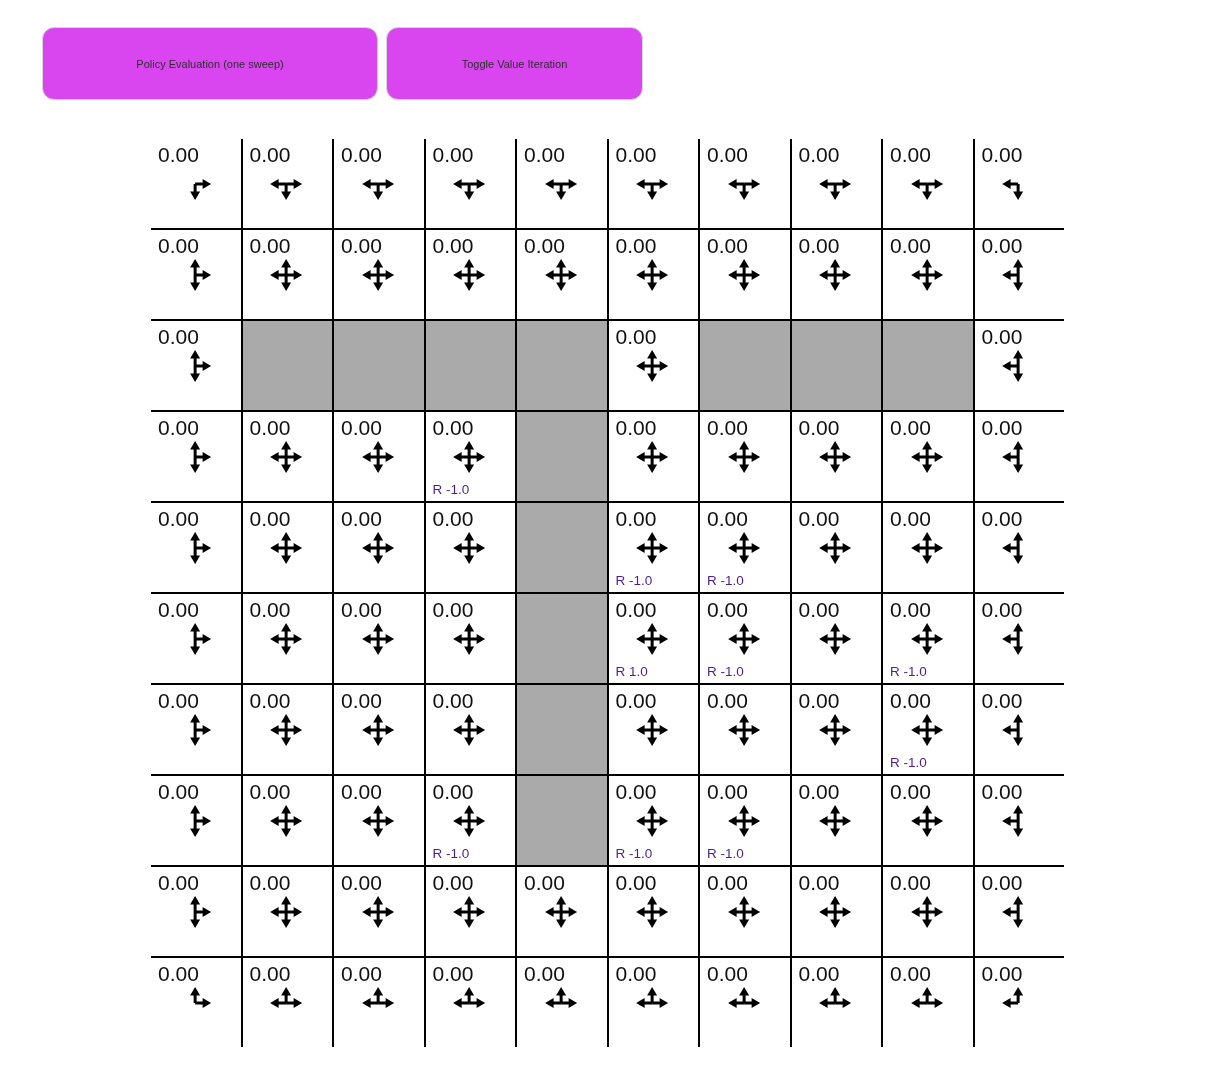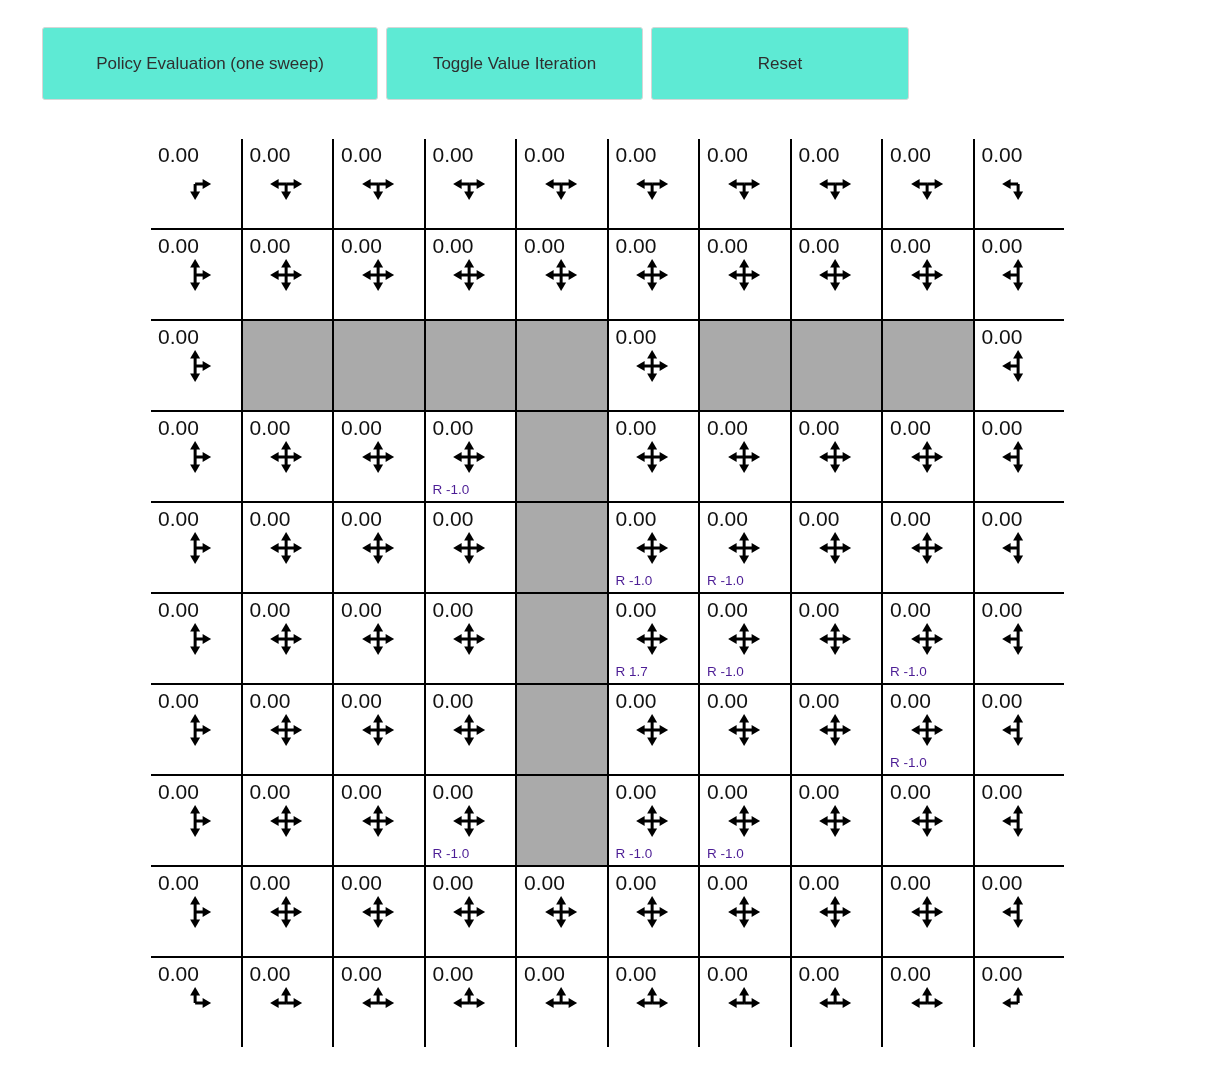--- a/index.html
+++ b/index.html
@@ -2,23 +2,23 @@
 <html><head>
 <meta charset="utf-8">
 <style>
   html,body { margin:0; padding:0; }
   body {
     width:1224px; height:1080px; background:#ffffff; overflow:hidden;
     font-family:"Liberation Sans", sans-serif; position:relative;
   }
   .toolbar { position:absolute; left:42px; top:27px; display:flex; gap:8px; }
   .btn {
-    height:73px; background:#5eead4; border:1.5px solid #d6d6d6; border-radius:3px;
+    height:73px; background:#d946ef; border:1.5px solid #d6d6d6; border-radius:12px;
     display:flex; align-items:center; justify-content:center;
-    font-size:17px; color:#2f2f2f; box-sizing:border-box; cursor:pointer;
+    font-size:11px; color:#2f2f2f; box-sizing:border-box; cursor:pointer;
   }
   .btn.b0 { width:336px; }
   .btn.b1 { width:255px; }
   .btn.b2 { width:257px; }
   .btn.b3 { width:258px; }
   .grid {
     position:absolute; left:151px; top:139px;
     display:grid; grid-template-columns:repeat(10, 89.5px); grid-auto-rows:89px;
     gap:2px; padding:0; background:#000000; width:max-content;border-radius:28px;
   }
@@ -32,21 +32,20 @@
   .reward {
     position:absolute; bottom:5px; left:7px; font-size:13.5px; color:#4c1d95; line-height:1;
   }
 </style>
 </head>
 <body>
 
 <div class="toolbar">
   <button class="btn b0">Policy Evaluation (one sweep)</button>
   <button class="btn b2">Toggle Value Iteration</button>
-  <button class="btn b3">Reset</button>
 </div>
 
 <div class="grid">
     <div class="cell">
       <span class="value">0.00</span>
       <svg width="44" height="44" viewBox="-22 -22 44 44" class="arrows">
         <line x1="0" y1="0" x2="8.5" y2="0" stroke="#000000" stroke-width="3"></line>
         <polygon points="16.0,0.0 7.5,5.0 7.5,-5.0" fill="#000000"></polygon>
         <line x1="0" y1="0" x2="0" y2="8.5" stroke="#000000" stroke-width="3"></line>
         <polygon points="0.0,16.0 -5.0,7.5 5.0,7.5" fill="#000000"></polygon>
@@ -604,21 +603,21 @@
       <svg width="44" height="44" viewBox="-22 -22 44 44" class="arrows">
         <line x1="0" y1="0" x2="0" y2="-8.5" stroke="#000000" stroke-width="3"></line>
         <polygon points="0.0,-16.0 5.0,-7.5 -5.0,-7.5" fill="#000000"></polygon>
         <line x1="0" y1="0" x2="0" y2="8.5" stroke="#000000" stroke-width="3"></line>
         <polygon points="0.0,16.0 -5.0,7.5 5.0,7.5" fill="#000000"></polygon>
         <line x1="0" y1="0" x2="8.5" y2="0" stroke="#000000" stroke-width="3"></line>
         <polygon points="16.0,0.0 7.5,5.0 7.5,-5.0" fill="#000000"></polygon>
         <line x1="0" y1="0" x2="-8.5" y2="0" stroke="#000000" stroke-width="3"></line>
         <polygon points="-16.0,0.0 -7.5,-5.0 -7.5,5.0" fill="#000000"></polygon>
       </svg>
-      <span class="reward">R 1.7</span>
+      <span class="reward">R 1.0</span>
     </div>
     <div class="cell">
       <span class="value">0.00</span>
       <svg width="44" height="44" viewBox="-22 -22 44 44" class="arrows">
         <line x1="0" y1="0" x2="0" y2="-8.5" stroke="#000000" stroke-width="3"></line>
         <polygon points="0.0,-16.0 5.0,-7.5 -5.0,-7.5" fill="#000000"></polygon>
         <line x1="0" y1="0" x2="0" y2="8.5" stroke="#000000" stroke-width="3"></line>
         <polygon points="0.0,16.0 -5.0,7.5 5.0,7.5" fill="#000000"></polygon>
         <line x1="0" y1="0" x2="8.5" y2="0" stroke="#000000" stroke-width="3"></line>
         <polygon points="16.0,0.0 7.5,5.0 7.5,-5.0" fill="#000000"></polygon>

